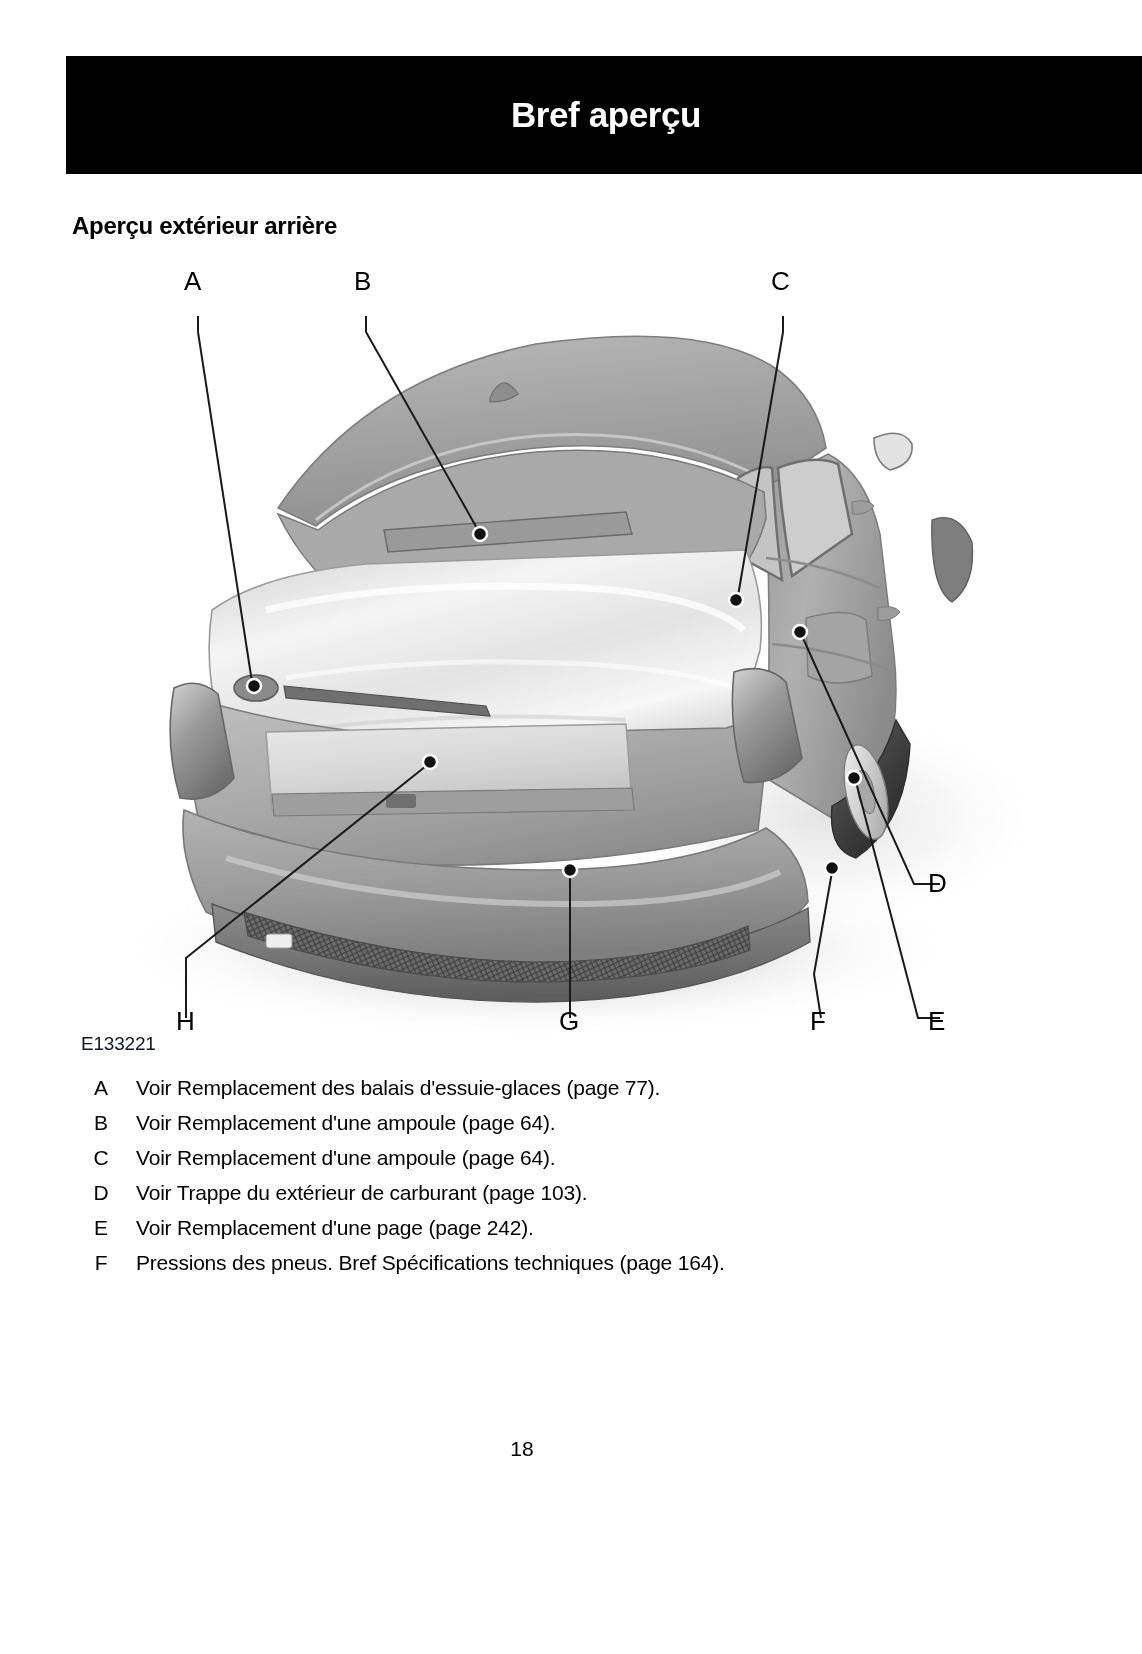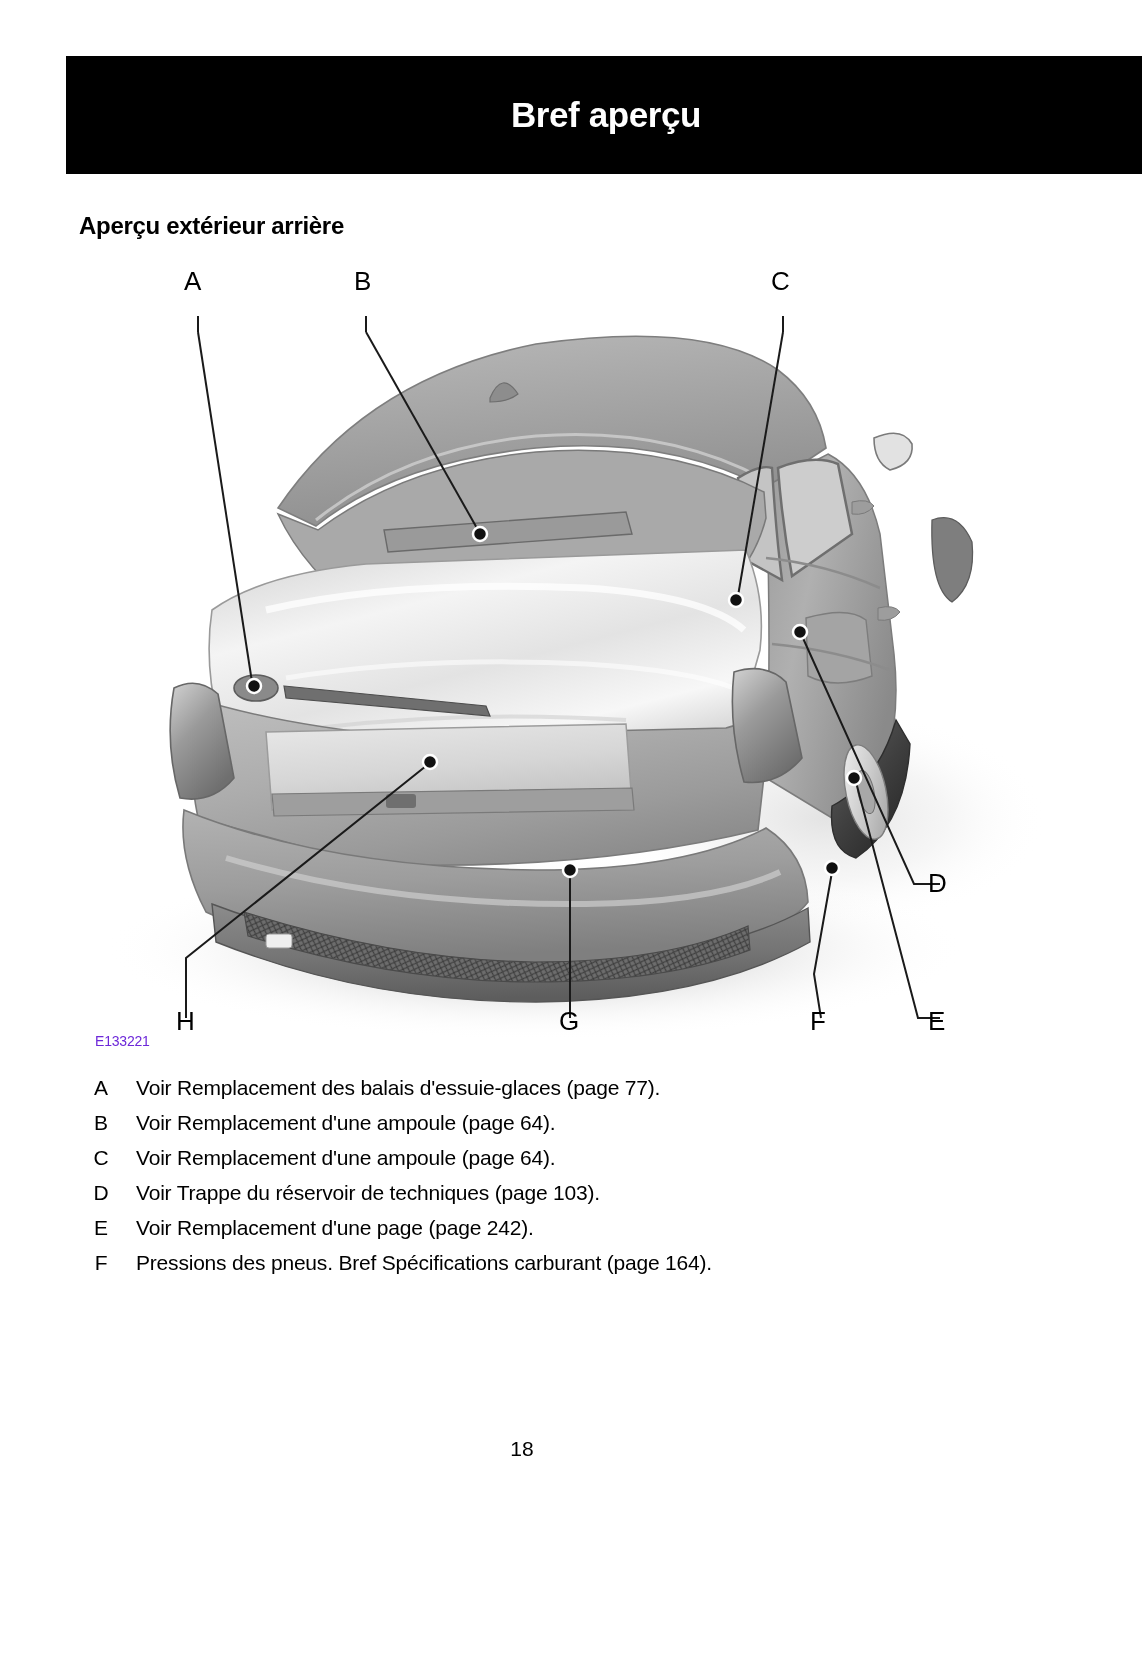--- a/index.html
+++ b/index.html
@@ -31,21 +31,21 @@
   .header-title {
     color: #ffffff;
     font-size: 35px;
     font-weight: bold;
     letter-spacing: -0.4px;
   }
 
   
   .section-heading {
     position: absolute;
-    left: 79px;
+    left: 72px;
     top: 212px;
     font-size: 24px;
     font-weight: bold;
     letter-spacing: -0.3px;
   }
 
   
   .figure {
     position: absolute;
     left: 66px;
@@ -54,25 +54,25 @@
     height: 800px;
   }
   .figure svg {
     display: block;
     width: 1010px;
     height: 800px;
   }
 
   .fig-code {
     position: absolute;
-    left: 95px;
+    left: 81px;
     top: 1033px;
-    font-size: 14px;
+    font-size: 19px;
     letter-spacing: -0.2px;
-    color: #6d28d9;
+    color: #0f172a;
   }
 
   
   .legend {
     position: absolute;
     left: 66px;
     top: 1076px;
     width: 1010px;
   }
   .legend-row {
@@ -318,28 +318,28 @@
     <div class="legend-text"><span>Voir </span><b>Remplacement d'une ampoule</b><span> (page 64).</span></div>
   </div>
 
   <div class="legend-row">
     <div class="legend-key">C</div>
     <div class="legend-text"><span>Voir </span><b>Remplacement d'une ampoule</b><span> (page 64).</span></div>
   </div>
 
   <div class="legend-row">
     <div class="legend-key">D</div>
-    <div class="legend-text"><span>Voir </span><b>Trappe du réservoir de techniques</b><span> (page 103).</span></div>
+    <div class="legend-text"><span>Voir </span><b>Trappe du extérieur de carburant</b><span> (page 103).</span></div>
   </div>
 
   <div class="legend-row">
     <div class="legend-key">E</div>
     <div class="legend-text"><span>Voir </span><b>Remplacement d'une page</b><span> (page 242).</span></div>
   </div>
 
   <div class="legend-row">
     <div class="legend-key">F</div>
-    <div class="legend-text"><span>Pressions des pneus.  Bref </span><b>Spécifications carburant</b><span> (page 164).</span></div>
+    <div class="legend-text"><span>Pressions des pneus.  Bref </span><b>Spécifications techniques</b><span> (page 164).</span></div>
   </div>
 
 </div>
 
 <div class="page-number">18</div>
 
 </body></html>

